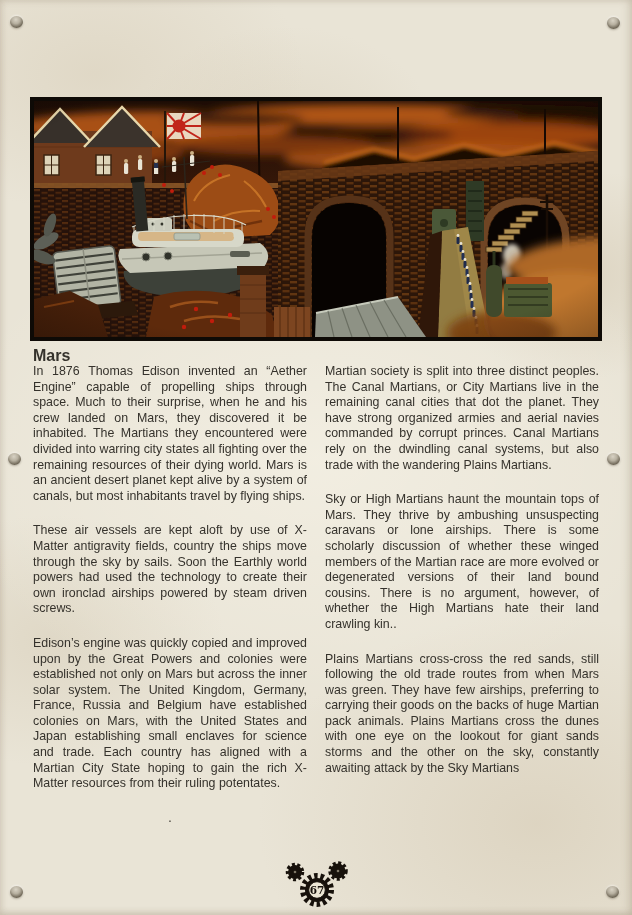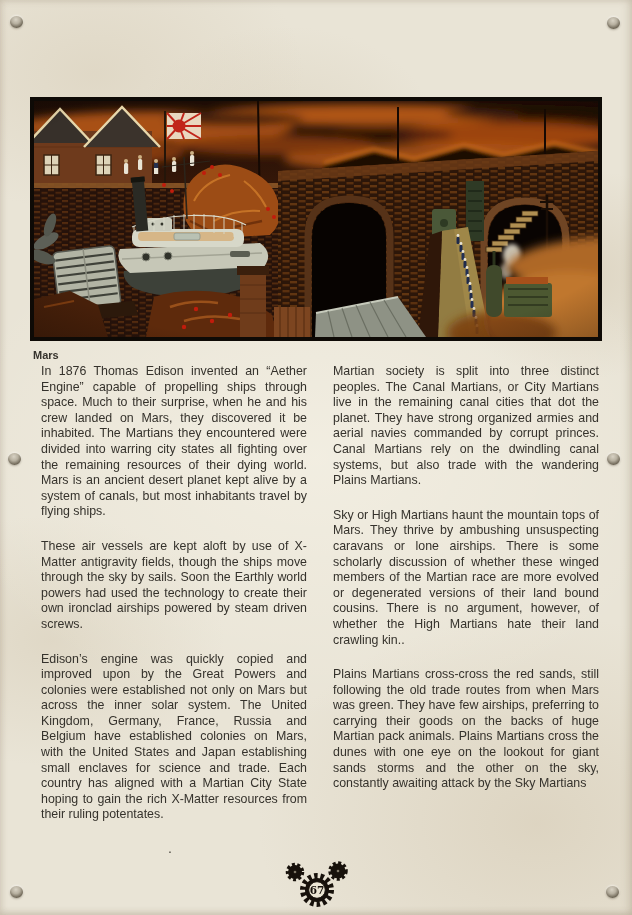--- a/index.html
+++ b/index.html
@@ -21,22 +21,22 @@
     background: radial-gradient(circle at 45% 30%, #d8d2c4 0%, #b7b0a0 38%, #6e6656 72%, #3e372b 100%);
     box-shadow: 0 -1px 2px rgba(255,255,255,.5), 0 1px 2px rgba(70,58,40,.35);
   }
   figure.photo{
     position:absolute;left:30px;top:97px;width:572px;height:244px;margin:0;
     border:4px solid #0e0a06;box-sizing:border-box;background:#1c0c04;
   }
   figure.photo svg{display:block;width:100%;height:100%;}
   .columns{position:absolute;left:33px;top:347px;width:566px;display:flex;gap:18px;}
   .col{width:274px;color:#35322c;font-size:12.4px;line-height:15.6px;text-align:justify;}
-  .col h1{font-size:11px;line-height:17px;margin:0;font-weight:bold;text-align:left;}
-  .col p{margin:0 0 19px 8px;}
+  .col h1{font-size:16px;line-height:17px;margin:0;font-weight:bold;text-align:left;}
+  .col p{margin:0 0 19px 0;}
   .col p.dot-line{text-align:center;margin:0;}
   .col.right{padding-top:17px;}
   .gears{position:absolute;left:277px;top:861px;width:80px;height:52px;}
 </style>
 </head>
 <body>
 
 <div class="page">
 
   <div class="rivet" style="left:10px;top:16px;"></div>
@@ -354,21 +354,21 @@
       </g>
 
       <rect width="564" height="236" fill="url(#vin)"></rect>
     </svg>
   </figure>
 
   <main class="columns">
     <section class="col left">
       <h1>Mars</h1>
       <p>In 1876 Thomas Edison invented an “Aether Engine” capable of propelling ships through space. Much to their surprise, when he and his crew landed on Mars, they discovered it be inhabited. The Martians they encountered were divided into warring city states all fighting over the remaining resources of their dying world. Mars is an ancient desert planet kept alive by a system of canals, but most inhabitants travel by flying ships.</p>
-      <p>These air vessels are kept aloft by use of X-Matter antigravity fields, though the ships move through the sky by sails. Soon the Earthly world powers had used the technology to create their own ironclad airships powered by steam driven screws.</p>
+      <p>These air vessels are kept aloft by use of X-Matter antigravity fields, country the ships move through the sky by sails. Soon the Earthly world powers had used the technology to create their own ironclad airships powered by steam driven screws.</p>
       <p>Edison’s engine was quickly copied and improved upon by the Great Powers and colonies were established not only on Mars but across the inner solar system. The United Kingdom, Germany, France, Russia and Belgium have established colonies on Mars, with the United States and Japan establishing small enclaves for science and trade. Each country has aligned with a Martian City State hoping to gain the rich X-Matter resources from their ruling potentates.</p>
       <p class="dot-line">.</p>
     </section>
     <section class="col right">
       <p>Martian society is split into three distinct peoples. The Canal Martians, or City Martians live in the remaining canal cities that dot the planet. They have strong organized armies and aerial navies commanded by corrupt princes. Canal Martians rely on the dwindling canal systems, but also trade with the wandering Plains Martians.</p>
       <p>Sky or High Martians haunt the mountain tops of Mars. They thrive by ambushing unsuspecting caravans or lone airships. There is some scholarly discussion of whether these winged members of the Martian race are more evolved or degenerated versions of their land bound cousins. There is no argument, however, of whether the High Martians hate their land crawling kin..</p>
       <p>Plains Martians cross-cross the red sands, still following the old trade routes from when Mars was green. They have few airships, preferring to carrying their goods on the backs of huge Martian pack animals. Plains Martians cross the dunes with one eye on the lookout for giant sands storms and the other on the sky, constantly awaiting attack by the Sky Martians</p>
     </section>
   </main>
 

